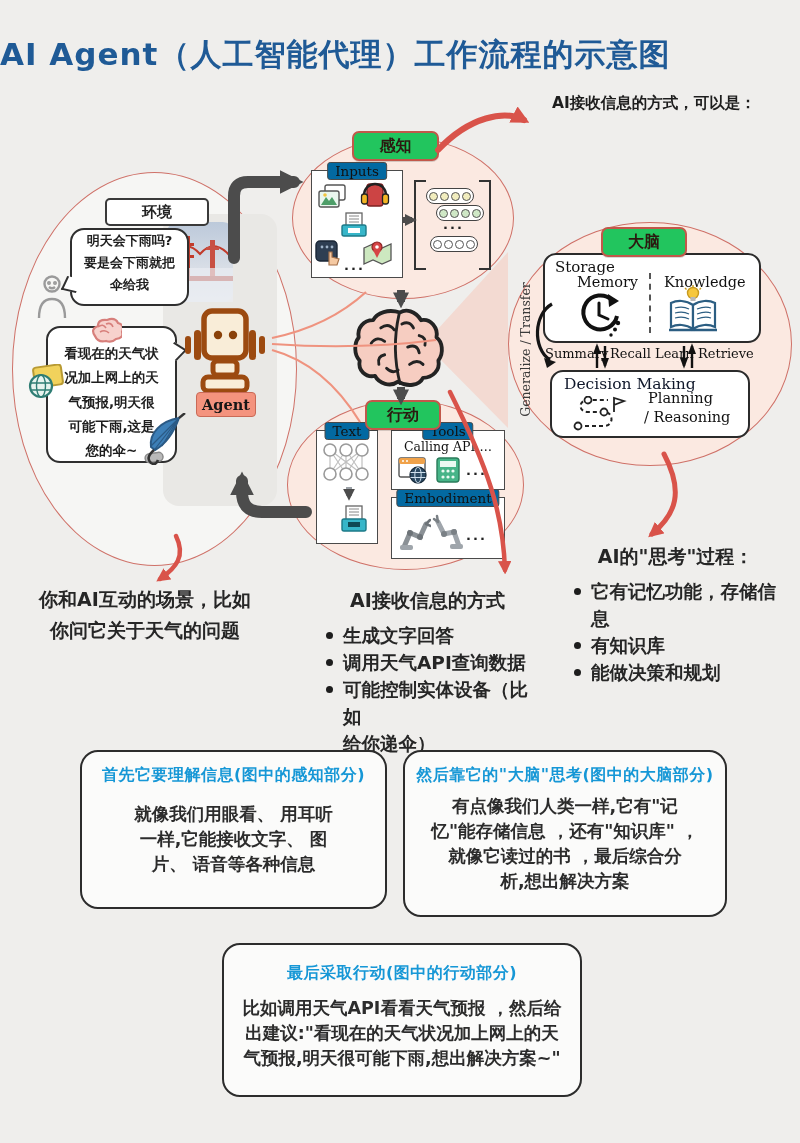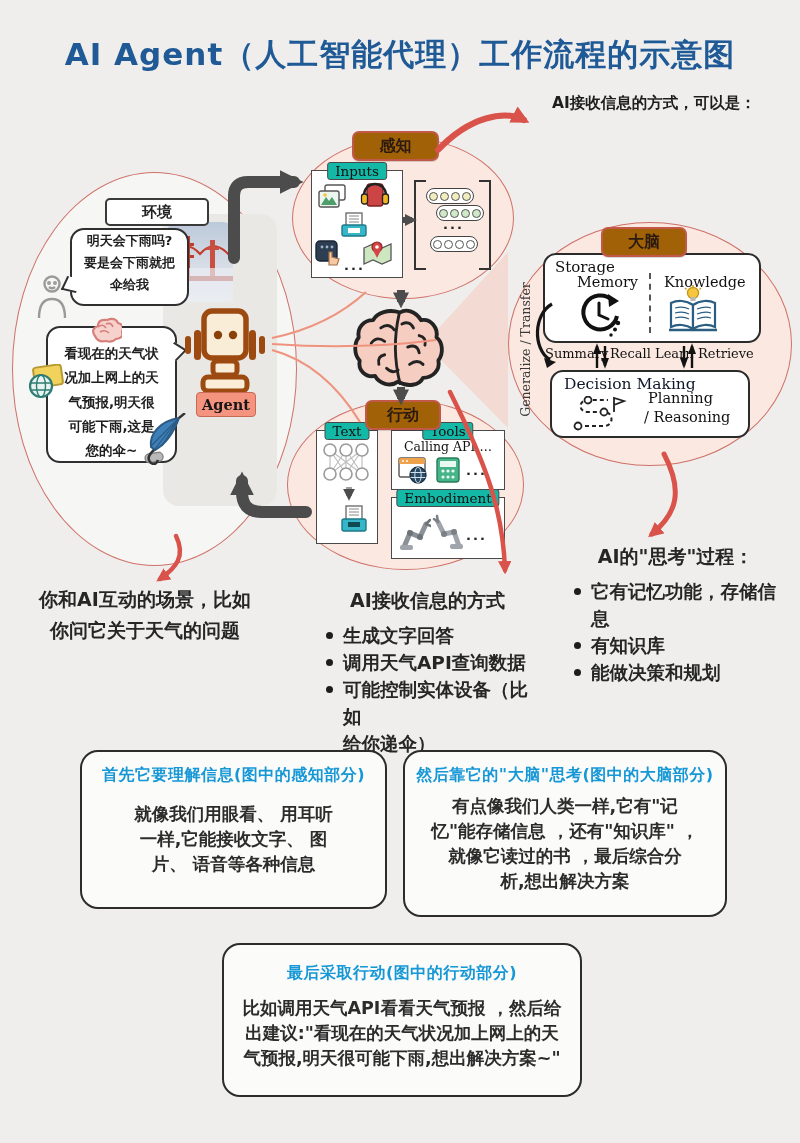--- a/index.html
+++ b/index.html
@@ -2,37 +2,37 @@
 <html><head>
 <meta charset="utf-8">
 <style>
   html,body{margin:0;padding:0;background:#efeeec;}
   #canvas{position:relative;width:800px;height:1143px;background:#efeeec;overflow:hidden;
           font-family:"DejaVu Sans","Liberation Sans",sans-serif;color:#222;}
   .abs{position:absolute;}
   .ser{font-family:"DejaVu Serif","Liberation Serif",serif;}
   .preline{white-space:pre-line;}
   .ctr{display:flex;align-items:center;justify-content:center;}
-  .title{width:800px;top:34px;left:0;text-align:center;font-size:31px;font-weight:800;
+  .title{width:800px;top:34px;left:0;text-align:left;font-size:31px;font-weight:800;
          color:#1f5a96;letter-spacing:1px;}
   
   .note-title{font-size:15.5px;font-weight:600;color:#1d1d1d;}
   .note-list{list-style:none;margin:4px 0 0 0;padding:0;}
   .note-list li{display:flex;font-size:13.5px;color:#2e2e2e;line-height:17.4px;font-weight:500;}
   .note-list .dot{width:5px;height:5px;border-radius:50%;background:#333;margin:6px 7px 0 2px;flex:none;}
   
   .ell{border:1.6px solid #cf7168;border-radius:50%;}
   .pink{background:#fbe9e1;}
-  .tag{background:#a16207;border:2px solid #c2584a;border-radius:7px;font-weight:700;
+  .tag{background:#22c55e;border:2px solid #c2584a;border-radius:7px;font-weight:700;
        color:#2b1a10;z-index:4;box-shadow:0 1px 0 rgba(0,0,0,.15);}
   .wtag{background:#fff;border:2px solid #3a3a3a;border-radius:5px;font-weight:700;color:#222;z-index:4;}
   
   .box{background:#fff;border:1.7px solid #4a4a4a;}
   .rbox{background:#fff;border:2px solid #2b2b2b;border-radius:13px;}
-  .tab{position:absolute;top:-9px;left:50%;transform:translateX(-50%);background:#14b8a6;
+  .tab{position:absolute;top:-9px;left:50%;transform:translateX(-50%);background:#0369a1;
        border:1.6px solid #4a4a4a;border-radius:3px;padding:0 7px;font-size:13.5px;white-space:nowrap;
        font-family:"DejaVu Serif","Liberation Serif",serif;color:#111;z-index:3;}
   
   .bubble{background:#fff;border:2px solid #2f2f2f;border-radius:14px;z-index:3;
           font-weight:700;text-align:center;color:#1e1e1e;}
   .bubble1::after{content:"";position:absolute;left:-8px;bottom:12px;width:13px;height:13px;background:#fff;
           border-left:2px solid #2f2f2f;border-bottom:2px solid #2f2f2f;transform:rotate(25deg) skewY(-12deg);}
   .bubble2::after{content:"";position:absolute;right:-8px;top:16px;width:13px;height:13px;background:#fff;
           border-right:2px solid #2f2f2f;border-top:2px solid #2f2f2f;transform:rotate(32deg) skewX(-12deg);}
   

